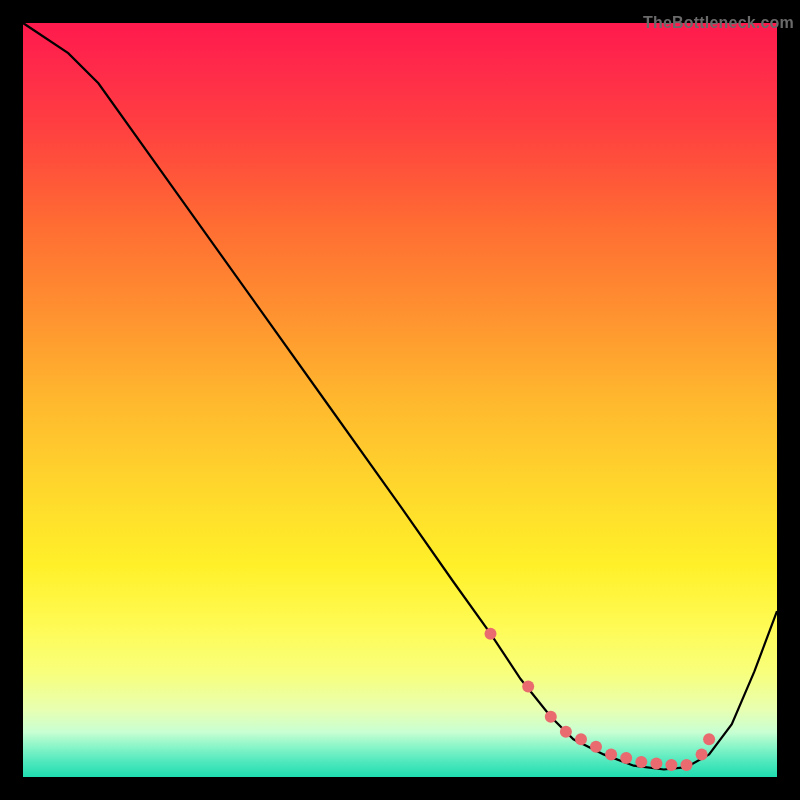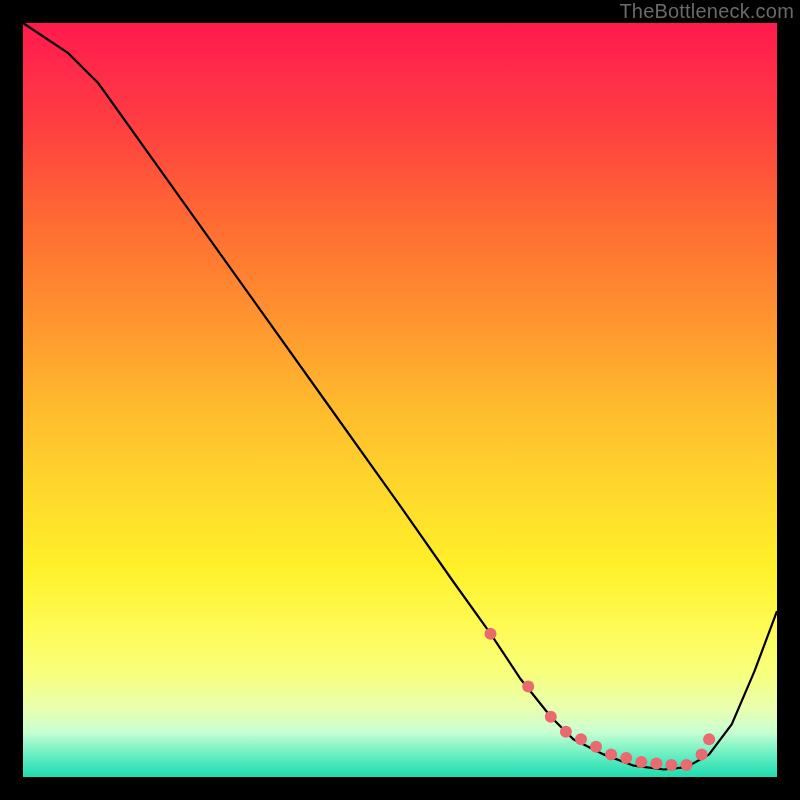--- a/index.html
+++ b/index.html
@@ -46,25 +46,25 @@
   svg.curve {
     position: absolute;
     left: 0;
     top: 0;
     width: 754px;
     height: 754px;
     overflow: visible;
   }
   .watermark {
     position: absolute;
-    top: 0;
+    top: 14px;
     right: 6px;
     color: #6a6a6a;
-    font-size: 20px;
-    font-weight: 400;
+    font-size: 16px;
+    font-weight: 700;
     letter-spacing: 0.2px;
   }
 </style>
 </head>
 <body>
 
 <div class="frame">
 
   <div class="plot">
     <svg class="curve" viewBox="0 0 754 754" preserveAspectRatio="none">

